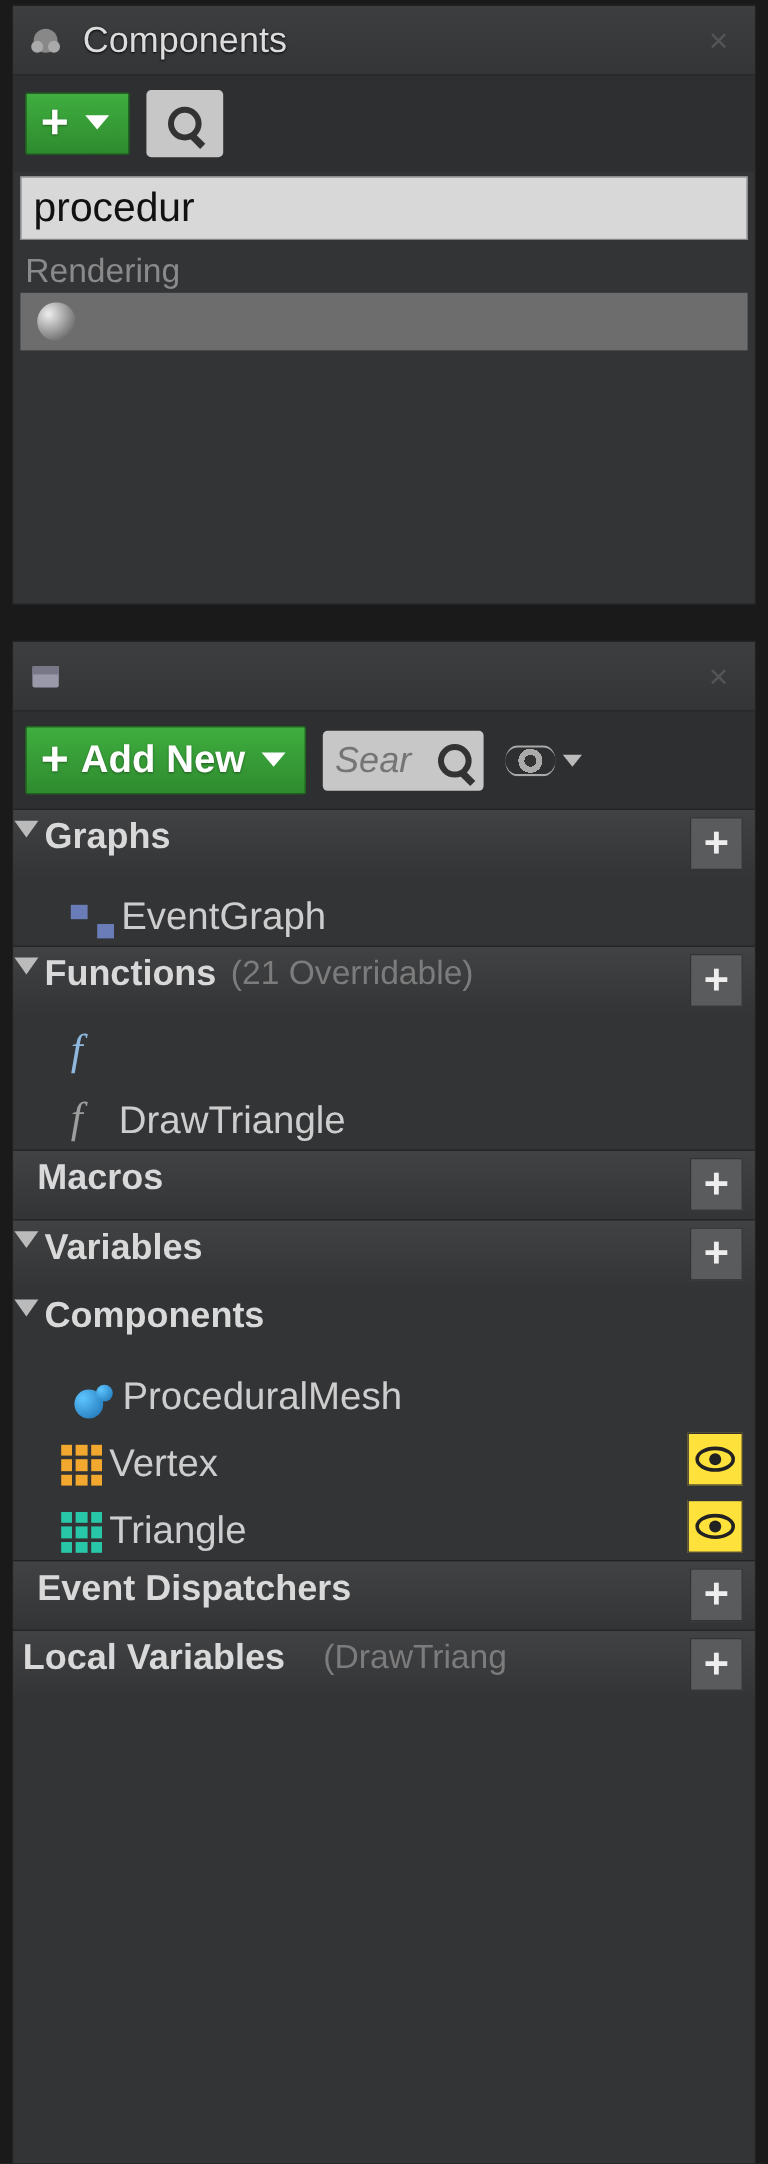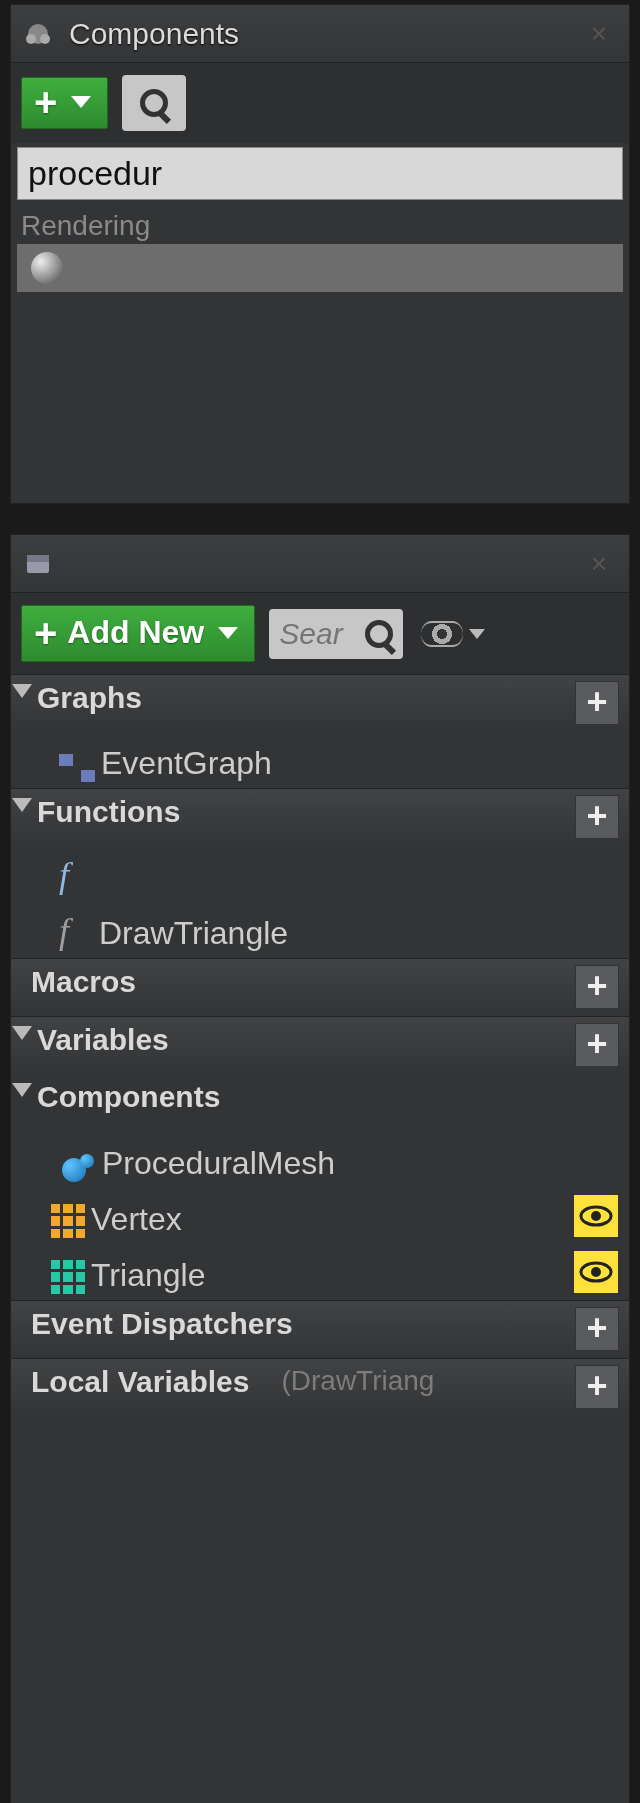--- a/index.html
+++ b/index.html
@@ -325,20 +325,21 @@
     <div class="addbtn">+</div>
   </div>
   <div class="item-row">
     <div class="icon-eventgraph"></div>
     <span class="txt">EventGraph</span>
   </div>
 
   <div class="section">
     <div class="tri"></div>
     <span class="label">Functions</span>
+    <span class="sub">(21 Overridable)</span>
     <div class="addbtn">+</div>
   </div>
   <div class="item-row">
     <span class="icon-func blue">f</span>
   </div>
   <div class="item-row">
     <span class="icon-func grey">f</span>
     <span class="txt">DrawTriangle</span>
   </div>
 
@@ -406,19 +407,19 @@
           <circle cx="17" cy="11" r="5" fill="#222"></circle>
         </svg>
     </div>
   </div>
 
   <div class="section" style="padding-left:20px;">
     <span class="label">Event Dispatchers</span>
     <div class="addbtn">+</div>
   </div>
 
-  <div class="section" style="padding-left:20px;gap:28px;">
+  <div class="section" style="padding-left:8px;gap:28px;">
     <span class="label">Local Variables</span>
     <span class="sub">(DrawTriang</span>
     <div class="addbtn">+</div>
   </div>
 
 </div>
 
 </body></html>

